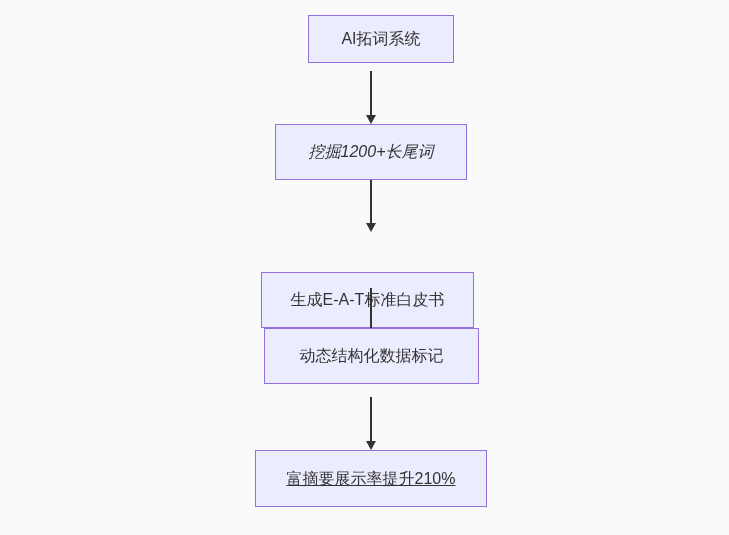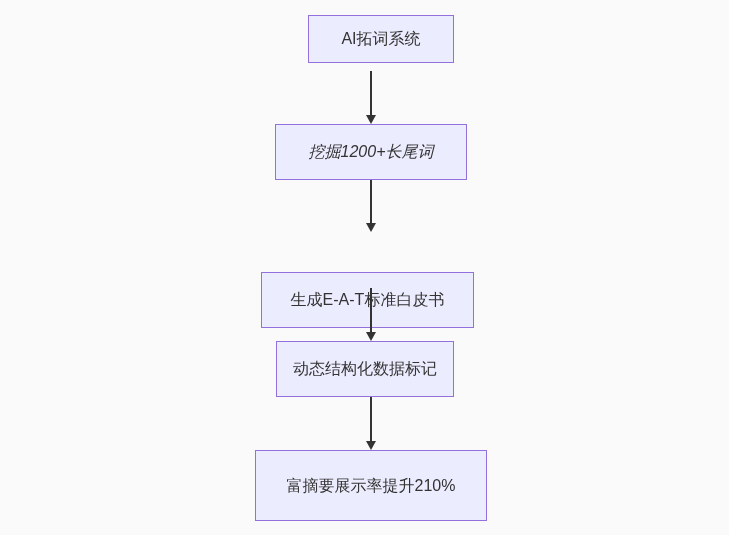--- a/index.html
+++ b/index.html
@@ -24,22 +24,22 @@
     line-height: 1;
     display: flex;
     align-items: center;
     justify-content: center;
     text-align: center;
     white-space: nowrap;
   }
   .n1 { left: 308px; top: 15px;  width: 146px; height: 48px; }
   .n2 { left: 275px; top: 124px; width: 192px; height: 56px; font-style: italic; }
   .n3 { left: 261px; top: 232px; width: 213px; height: 56px; margin-top: 40px; }
-  .n4 { left: 264px; top: 341px; width: 178px; height: 56px; margin-left: 12px; }
-  .n5 { left: 255px; top: 450px; width: 232px; height: 71px; }
+  .n4 { left: 264px; top: 328px; width: 215px; height: 56px; }
+  .n5 { left: 255px; top: 450px; width: 232px; height: 57px; text-decoration: underline; }
 
   .arrow {
     position: absolute;
     left: 371px;
     width: 12px;
     transform: translateX(-50%);
     display: flex;
     flex-direction: column;
     align-items: center;
   }

